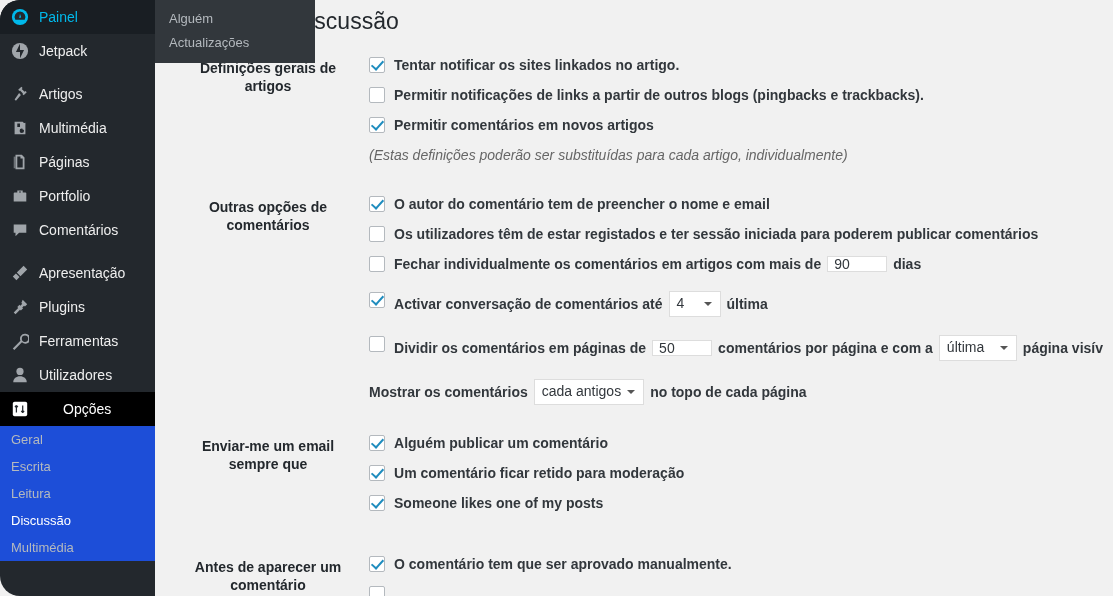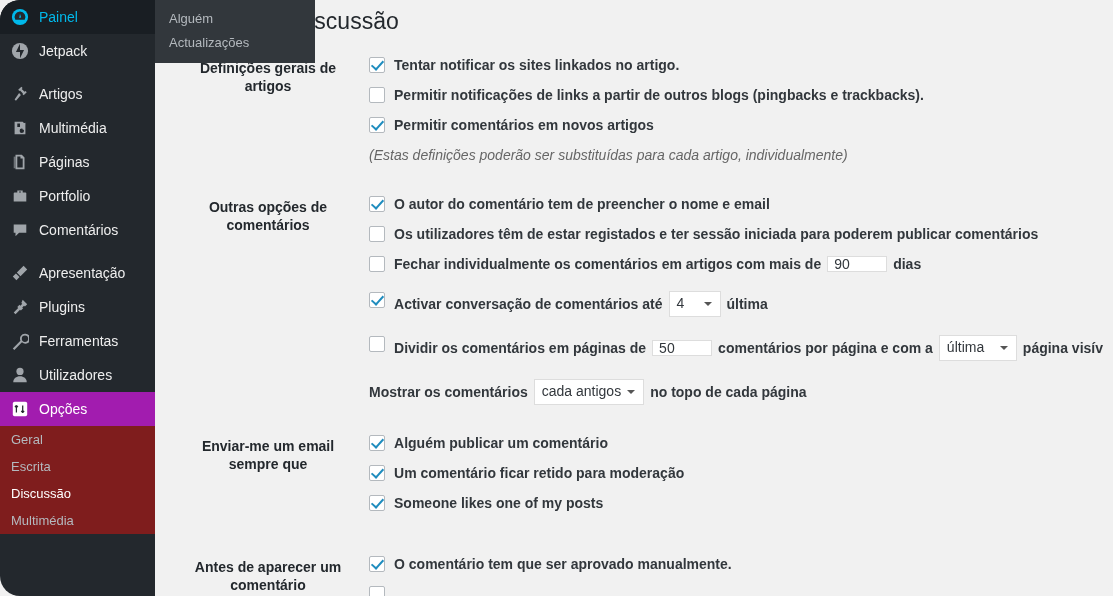--- a/index.html
+++ b/index.html
@@ -33,36 +33,36 @@
   .menu-item .mi-icon {
     width: 20px; height: 20px;
     margin-right: 9px;
     display: flex; align-items: center; justify-content: center;
     color: #a0a5aa;
     flex: none;
   }
   .menu-item .mi-label { font-size: 14px; line-height: 1; }
   .menu-item.hovered { background: #191e23; color: #00b9eb; }
   .menu-item.hovered .mi-icon { color: #00b9eb; }
-  .menu-item.current { background: #a21caf; color: #fff; }
+  .menu-item.current { background: #000000; color: #fff; gap: 24px; }
   .menu-item.current .mi-icon { color: #fff; }
   .menu-item.current::after {
     content: ""; position: absolute; right: -8px; top: 50%;
     margin-top: -8px;
     border: 8px solid transparent;
     border-right-color: #f1f1f1;
   }
   .menu-item.hovered::after {
     content: ""; position: absolute; right: -8px; top: 50%;
     margin-top: -8px;
     border: 8px solid transparent;
     border-right-color: #32373c;
   }
   .menu-sep { height: 9px; }
-  .submenu { background: #7f1d1d; padding: 0 0 0 11px; }
+  .submenu { background: #1d4ed8; padding: 0 0 0 11px; }
   .submenu-item {
     height: 27px; display: flex; align-items: center;
     font-size: 13px; color: #b4b9be; cursor: pointer;
   }
   .submenu-item.active { color: #fff; font-weight: normal; }
 
   
   #flyout {
     position: absolute; left: 155px; top: 0;
     width: 160px; height: 63px;
@@ -270,20 +270,21 @@
               <rect x="2" y="2" width="16" height="16" rx="2"></rect>
               <path d="M6 6v8M6 6l-1.6 2M6 6l1.6 2M13 14V6M13 14l-1.6-2M13 14l1.6-2" stroke="#23282d" stroke-width="1.4" fill="none"></path>
             </svg>
           </span>
           <span class="mi-label">Opções</span>
         </div>
       </div>
     <div class="submenu" id="submenu-list">
         <div class="submenu-item">Geral</div>
         <div class="submenu-item">Escrita</div>
+        <div class="submenu-item">Leitura</div>
         <div class="submenu-item active">Discussão</div>
         <div class="submenu-item">Multimédia</div>
       </div>
   </nav>
 
   <div id="flyout">
     <div class="flyout-item">
       <span>Alguém</span>
     </div>
     <div class="flyout-item">

